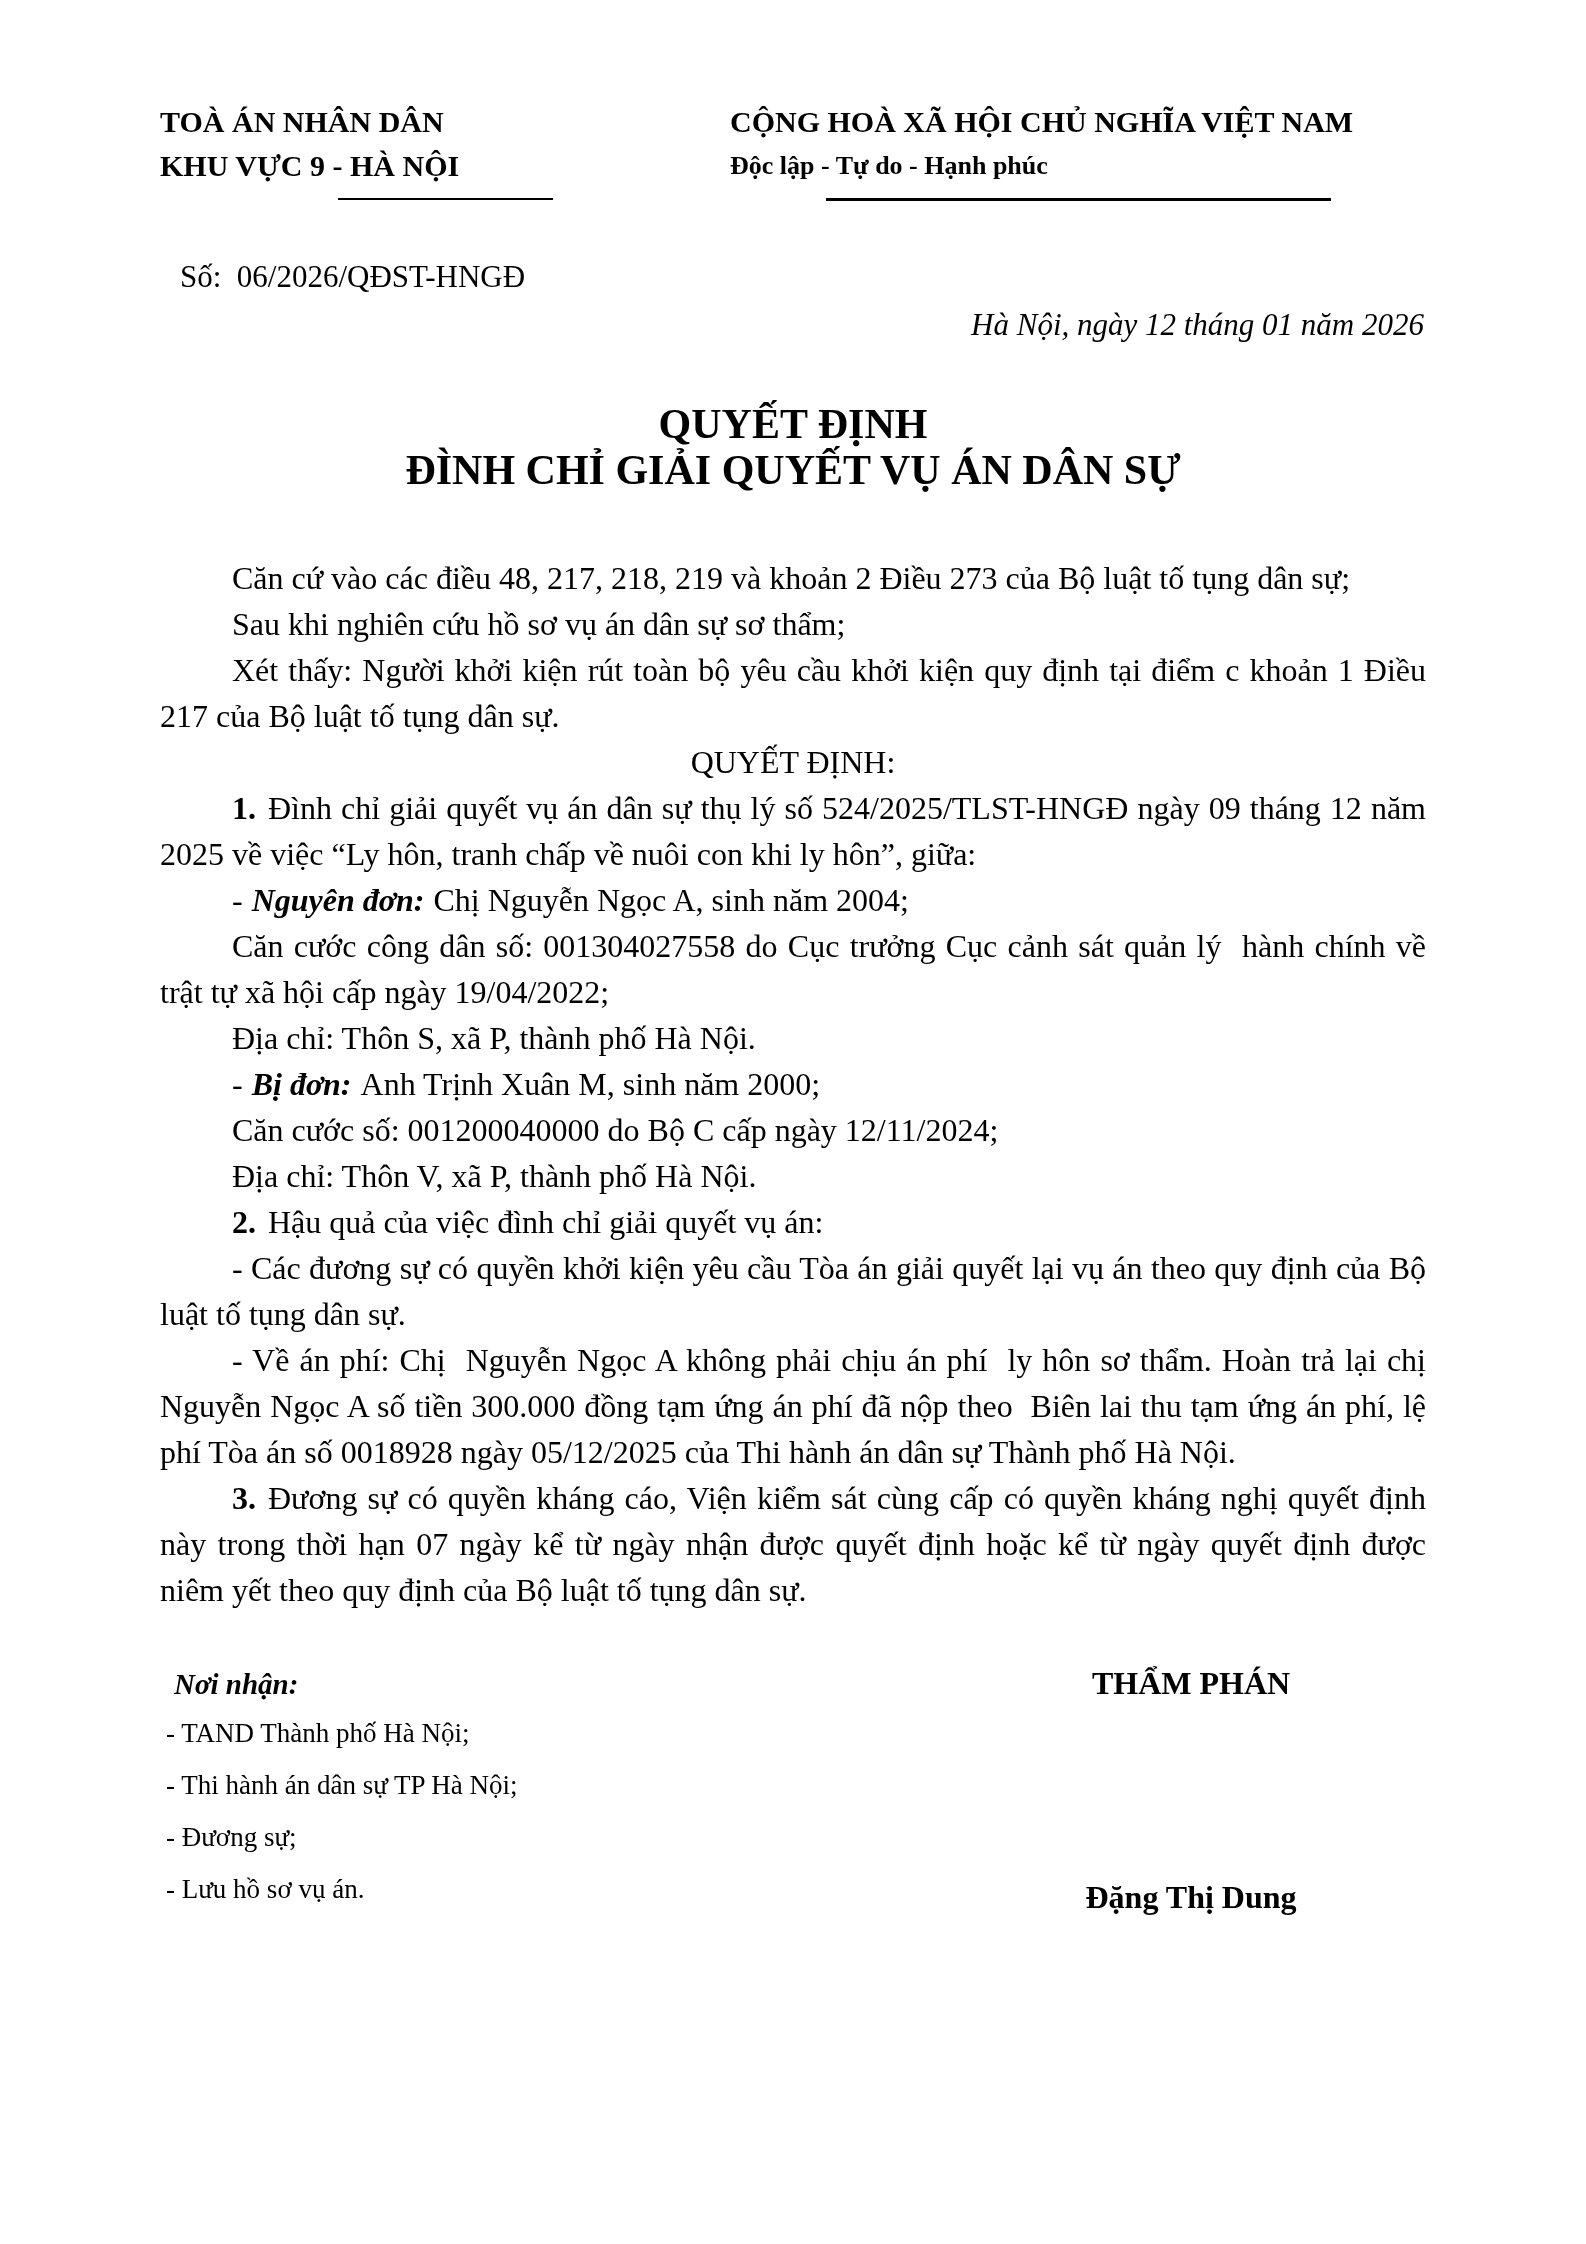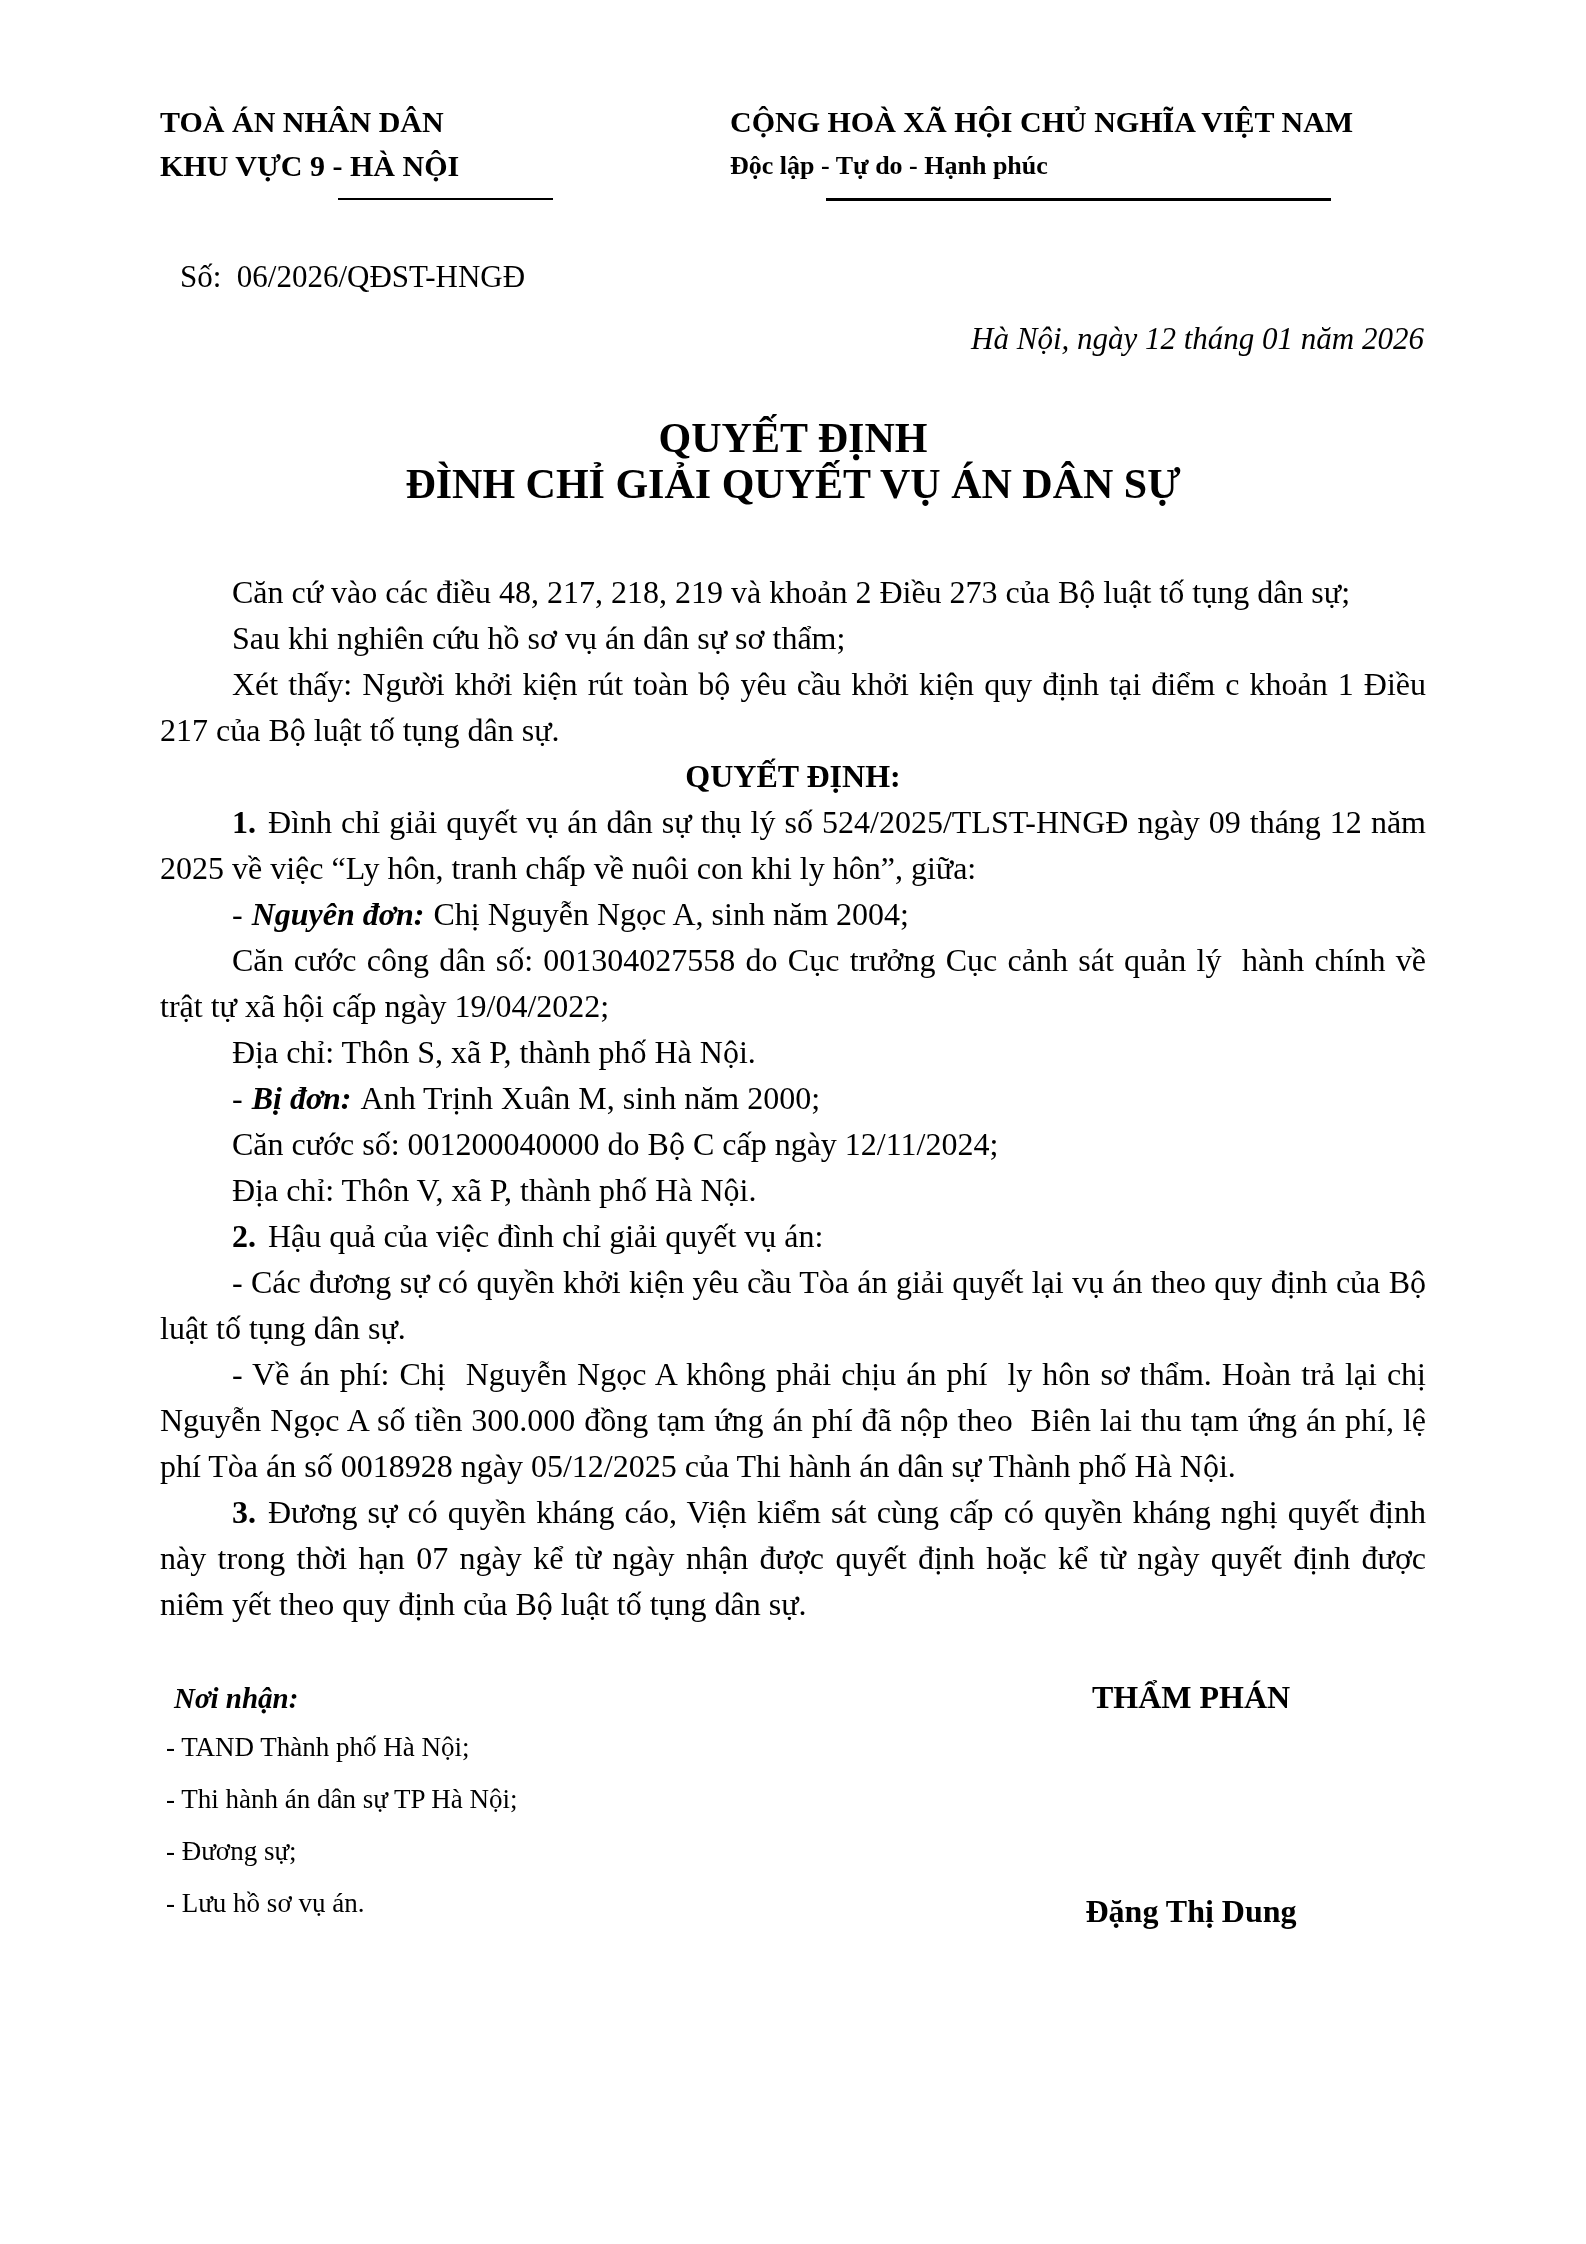--- a/index.html
+++ b/index.html
@@ -43,21 +43,21 @@
   .subheader-row .left  { width: 570px; }
   .subheader-row .right { flex: 1; }
   .doc-number {
     font-size: 31px;
     line-height: 40px;
     text-align: left;
     padding-left: 20px;
     white-space: pre-wrap;
   }
   .place-date {
-    margin-top: 62px;
+    margin-top: 48px;
     font-size: 31px;
     line-height: 40px;
     font-style: italic;
     text-align: right;
     padding-right: 2px;
     white-space: nowrap;
   }
 
   
   .title-block { margin-top: 56px; text-align: center; }
@@ -77,21 +77,21 @@
     text-indent: 72px;
     white-space: pre-wrap;
   }
   .para .num { font-weight: bold; margin-right: 12px; }
   .party-dash { margin-right: 9px; }
   .party-label { font-weight: bold; font-style: italic; margin-right: 9px; }
   .center-heading {
     margin: 0;
     font-size: 32px;
     line-height: 46px;
-    font-weight: bold;
+    font-weight: normal;
     text-align: center;
     text-indent: 0;
   }
 
   
   .footer-row { display: flex; margin-top: 48px; align-items: flex-start; gap: 48px; }
   .recipients { flex: 1; }
   .recipients-label {
     font-weight: bold;
     font-style: italic;

